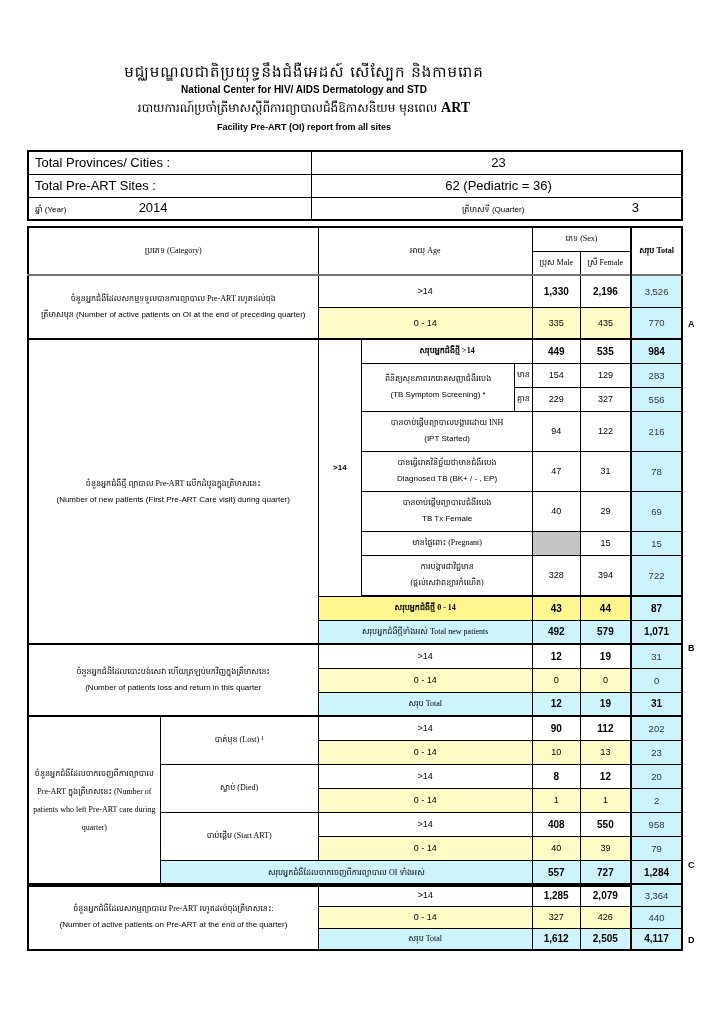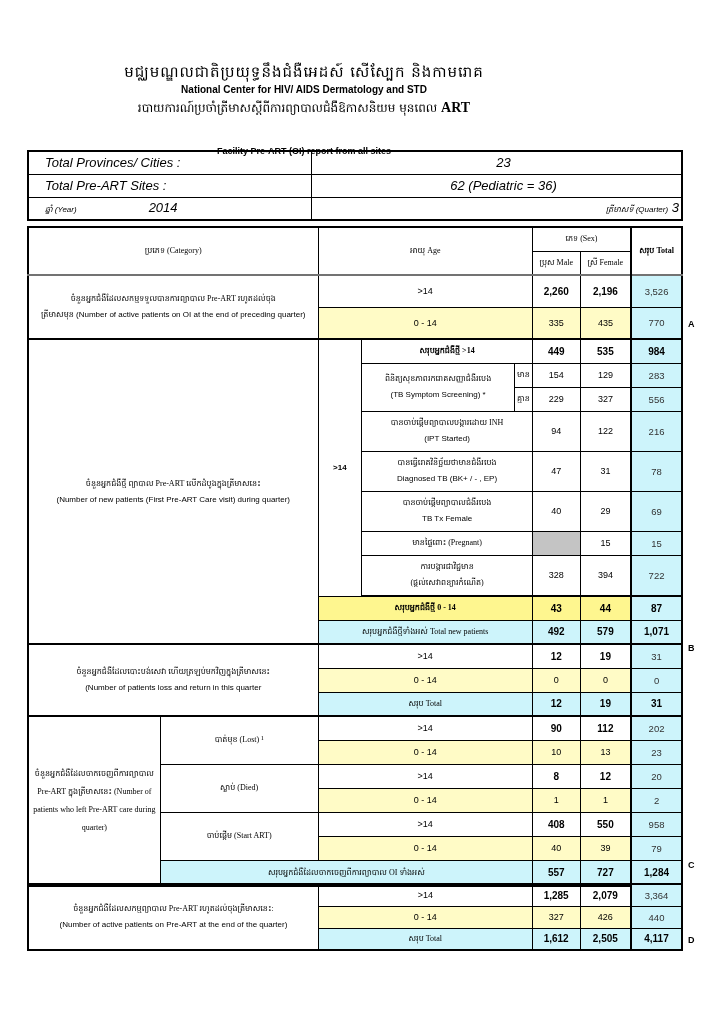--- a/index.html
+++ b/index.html
@@ -3,28 +3,28 @@
 <meta charset="utf-8">
 <style>
   * { box-sizing: border-box; margin: 0; padding: 0; }
   html, body { width: 724px; height: 1024px; background: #fff; }
   body { font-family: "Liberation Sans", sans-serif; color: #000; position: relative; overflow: hidden; }
   .hdr { position: absolute; left: 0; width: 608px; text-align: center; }
   .h-kh1 { top: 62px; font-family: "DejaVu Serif", serif; font-size: 15px; letter-spacing: 1px; }
   .h-en { top: 84px; font-size: 10px; font-weight: bold; }
   .h-kh2 { top: 100px; font-family: "DejaVu Serif", serif; font-size: 12px; }
   .h-kh2 b { font-family: "Liberation Serif", serif; font-size: 14px; }
-  .h-title { top: 146px; font-size: 9px; font-weight: bold; }
+  .h-title { top: 122px; font-size: 9px; font-weight: bold; }
 
   table { border-collapse: collapse; position: absolute; }
   td { border: 1px solid #000; text-align: center; vertical-align: middle; font-size: 9px; padding: 0 2px; }
 
   
   #summary { left: 27px; top: 150px; width: 656px; border: 2px solid #000; }
-  #summary td { height: 23px; font-size: 13px; text-align: left; padding-left: 16px; font-style: italic; }
+  #summary td { height: 23px; font-size: 13px; text-align: left; padding-left: 6px; }
   #summary td.val { text-align: center; font-size: 13px; }
 
   #main { left: 27px; top: 226px; width: 656px; border: 2px solid #000; }
   #main td { height: 24px; }
   .y { background: #fffbc6; }
   .yy { background: #fef68f; }
   .c { background: #cdf4fb; }
   .g { background: #c4c4c4; }
   .b { font-weight: bold; font-size: 10px; }
   .tot { color: #333; font-size: 9.5px; margin-left: 21px; }
@@ -57,21 +57,21 @@
   </tr>
   <tr>
     <td>Total Pre-ART Sites :</td>
     <td class="val">62 (Pediatric = 36)</td>
   </tr>
   <tr>
     <td>
       <span class="small" style="font-size:8px;display:inline-block;width:100px">ឆ្នាំ (Year)</span>
       <span style="font-size:13px">2014</span>
     </td>
-    <td style="text-align:right">
+    <td style="text-align:center">
       <span style="font-size:8px;display:inline-block;width:270px">ត្រីមាសទី (Quarter)</span>
       <span style="font-size:13px">3</span>
     </td>
   </tr>
 </tbody>
   </table>
 
 <table id="main">
   <colgroup>
     <col style="width:130px">
@@ -95,21 +95,21 @@
     <td class="kh">ប្រុស Male</td>
     <td class="kh">ស្រី Female</td>
   </tr>
 
   <tr style="border-top:2px solid #737373">
     <td colspan="2" rowspan="2" class="cat">
       <div class="kh">ចំនួនអ្នកជំងឺដែលសកម្មទទួលបានការព្យាបាល Pre-ART រហូតដល់ចុង</div>
       <div>ត្រីមាសមុន (Number of active patients on OI at the end of preceding quarter)</div>
     </td>
     <td colspan="3" style="height:32px">&gt;14</td>
-    <td class="b">2,260</td>
+    <td class="b">1,330</td>
     <td class="b">2,196</td>
     <td class="c tot thick-l">3,526</td>
   </tr>
   <tr>
     <td colspan="3" class="y" style="height:32px">0 - 14</td>
     <td class="y">335</td>
     <td class="y">435</td>
     <td class="c tot thick-l">770</td>
   </tr>
 

